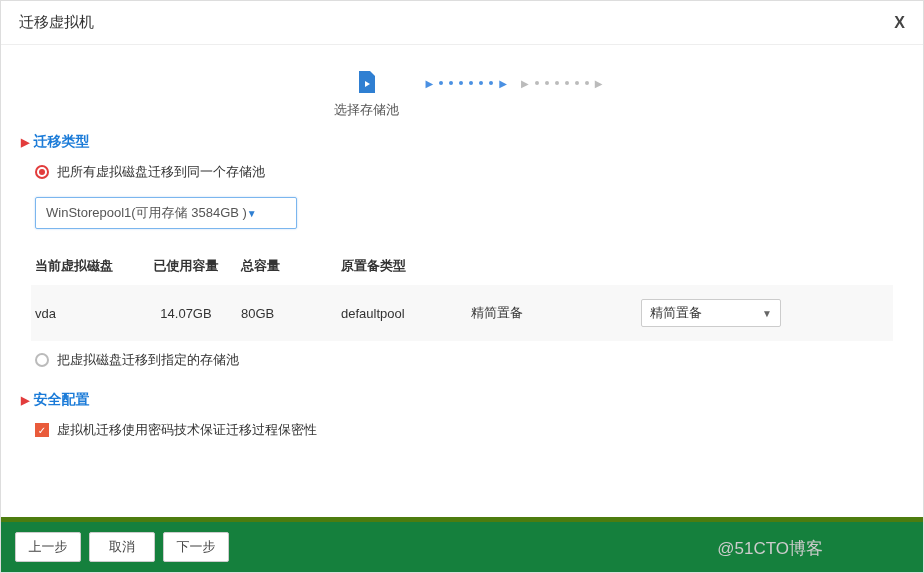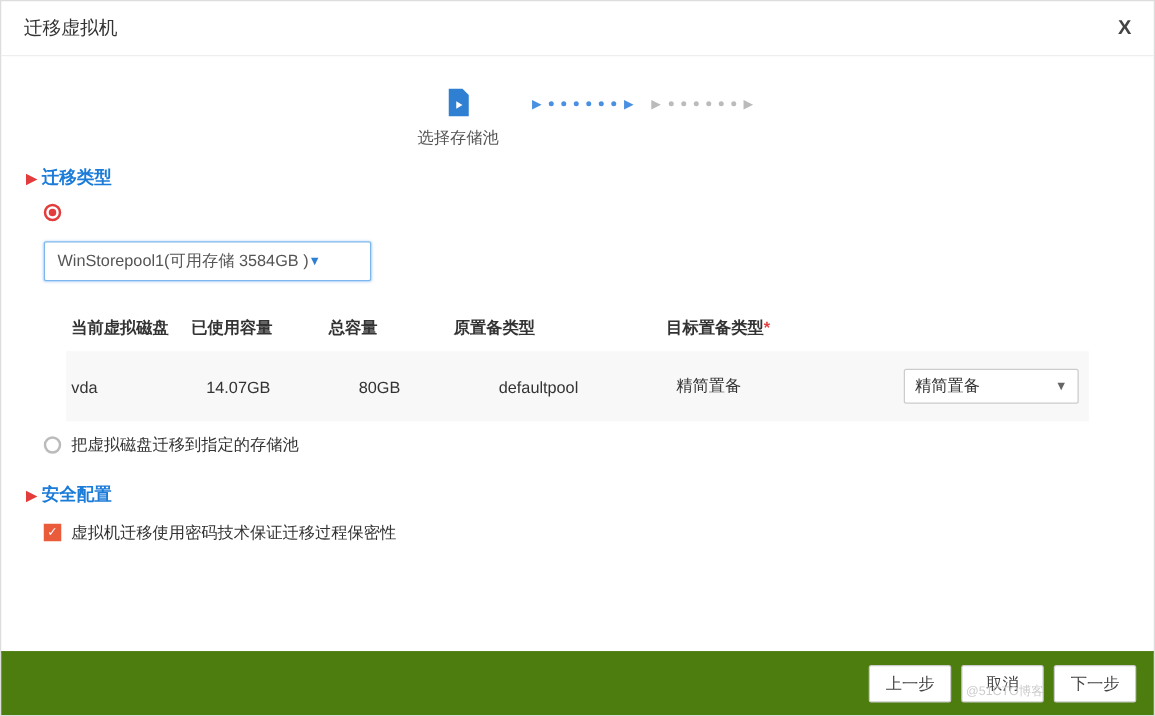--- a/index.html
+++ b/index.html
@@ -19,39 +19,39 @@
 .dots-connector.gray .dot { background: #bbb; }
 .content { padding: 8px 20px 0; }
 .section-title { display: flex; align-items: center; color: #1b7bd8; font-size: 14px; font-weight: bold; margin-bottom: 12px; }
 .section-title .tri { color: #e23c3c; margin-right: 4px; font-size: 11px; }
 .radio-row { display: flex; align-items: center; margin: 10px 0 16px 14px; }
 .radio { width: 14px; height: 14px; border: 2px solid #e23c3c; border-radius: 50%; display: inline-flex; align-items: center; justify-content: center; margin-right: 8px; }
 .radio.checked::after { content: ""; width: 6px; height: 6px; background: #e23c3c; border-radius: 50%; }
 .radio.unchecked { border-color: #bbb; }
 .select-box { width: 262px; height: 32px; border: 1px solid #7bb6ee; border-radius: 2px; margin: 0 0 18px 14px; display: flex; align-items: center; justify-content: flex-start; padding: 0 10px; color: #555; cursor: pointer; box-shadow: 0 0 2px rgba(80,150,230,0.4); }
 .select-box .chev { color: #2f7fd2; font-size: 10px; }
-.table { margin: 0 32px; }
+.table { margin: 0 10px; }
 .table-row { display: flex; padding: 10px 0; }
 .table-row.header { font-weight: bold; color: #333; }
-.table-row.body { background: #f8f8f8; padding: 14px 0; align-items: center; gap: 12px; }
+.table-row.body { background: #f8f8f8; padding: 14px 0; align-items: center; }
 .c1 { width: 100px; padding-left: 4px; }
-.c2 { width: 110px; }
+.c2 { width: 110px; text-align: center; }
 .c3 { width: 100px; }
 .c4 { width: 130px; }
 .c5 { width: 170px; }
 .c6 { flex: 1; }
 .req { color: #e23c3c; }
 .mini-select { width: 140px; height: 28px; border: 1px solid #ccc; border-radius: 2px; display: flex; align-items: center; justify-content: space-between; padding: 0 8px; background: #fff; cursor: pointer; }
 .mini-select .chev { color: #666; font-size: 10px; }
 .checkbox-row { display: flex; align-items: center; margin: 10px 0 0 14px; }
 .chk { width: 14px; height: 14px; background: #e95b3b; display: inline-flex; align-items: center; justify-content: center; margin-right: 8px; color: #fff; font-size: 10px; }
 .sec2-margin { }
-.footer { position: absolute; bottom: 0; left: 0; right: 0; border-top: 1px solid #4d7c0f; padding: 10px 14px; display: flex; justify-content: flex-end; gap: 8px; background: #4d7c0f; }
+.footer { position: absolute; bottom: 0; left: 0; right: 0; border-top: 5px solid #4d7c0f; padding: 10px 14px; display: flex; gap: 8px; background: #15803d; }
 .btn { min-width: 66px; height: 30px; border: 1px solid #ccc; background: #fff; border-radius: 2px; font-size: 13px; color: #444; cursor: pointer; display: inline-flex; align-items: center; justify-content: center; padding: 0 12px; }
-.watermark { position: absolute; bottom: 12px; right: 88px; color: #ccc; font-size: 10px; pointer-events: none; }
+.watermark { position: absolute; bottom: 12px; right: 100px; color: #ccc; font-size: 17px; pointer-events: none; }
 </style>
 </head>
 <body>
 
 <div class="dialog">
 
   <div class="dialog-header">
     <span class="dialog-title">迁移虚拟机</span>
     <span class="close-btn">X</span>
   </div>
@@ -90,34 +90,34 @@
 
   <div class="content">
 
     <div class="section-title">
       <span class="tri">▶</span>
       <span>迁移类型</span>
     </div>
 
     <div class="radio-row">
       <span class="radio checked"></span>
+      <span>把所有虚拟磁盘迁移到同一个存储池</span>
     </div>
 
     <div class="select-box">
       <span>WinStorepool1(可用存储 3584GB )</span>
       <span class="chev">▼</span>
     </div>
 
     <div class="table">
       <div class="table-row header">
         <div class="c1">当前虚拟磁盘</div>
         <div class="c2">已使用容量</div>
         <div class="c3">总容量</div>
         <div class="c5">原置备类型</div>
-        <div class="c6"><span>目标置备类型</span><span class="req">*</span></div>
       </div>
       <div class="table-row body">
         <div class="c1">vda</div>
         <div class="c2">14.07GB</div>
         <div class="c3">80GB</div>
         <div class="c4">defaultpool</div>
         <div class="c5">精简置备</div>
         <div class="c6">
           <div class="mini-select">
             <span>精简置备</span>

